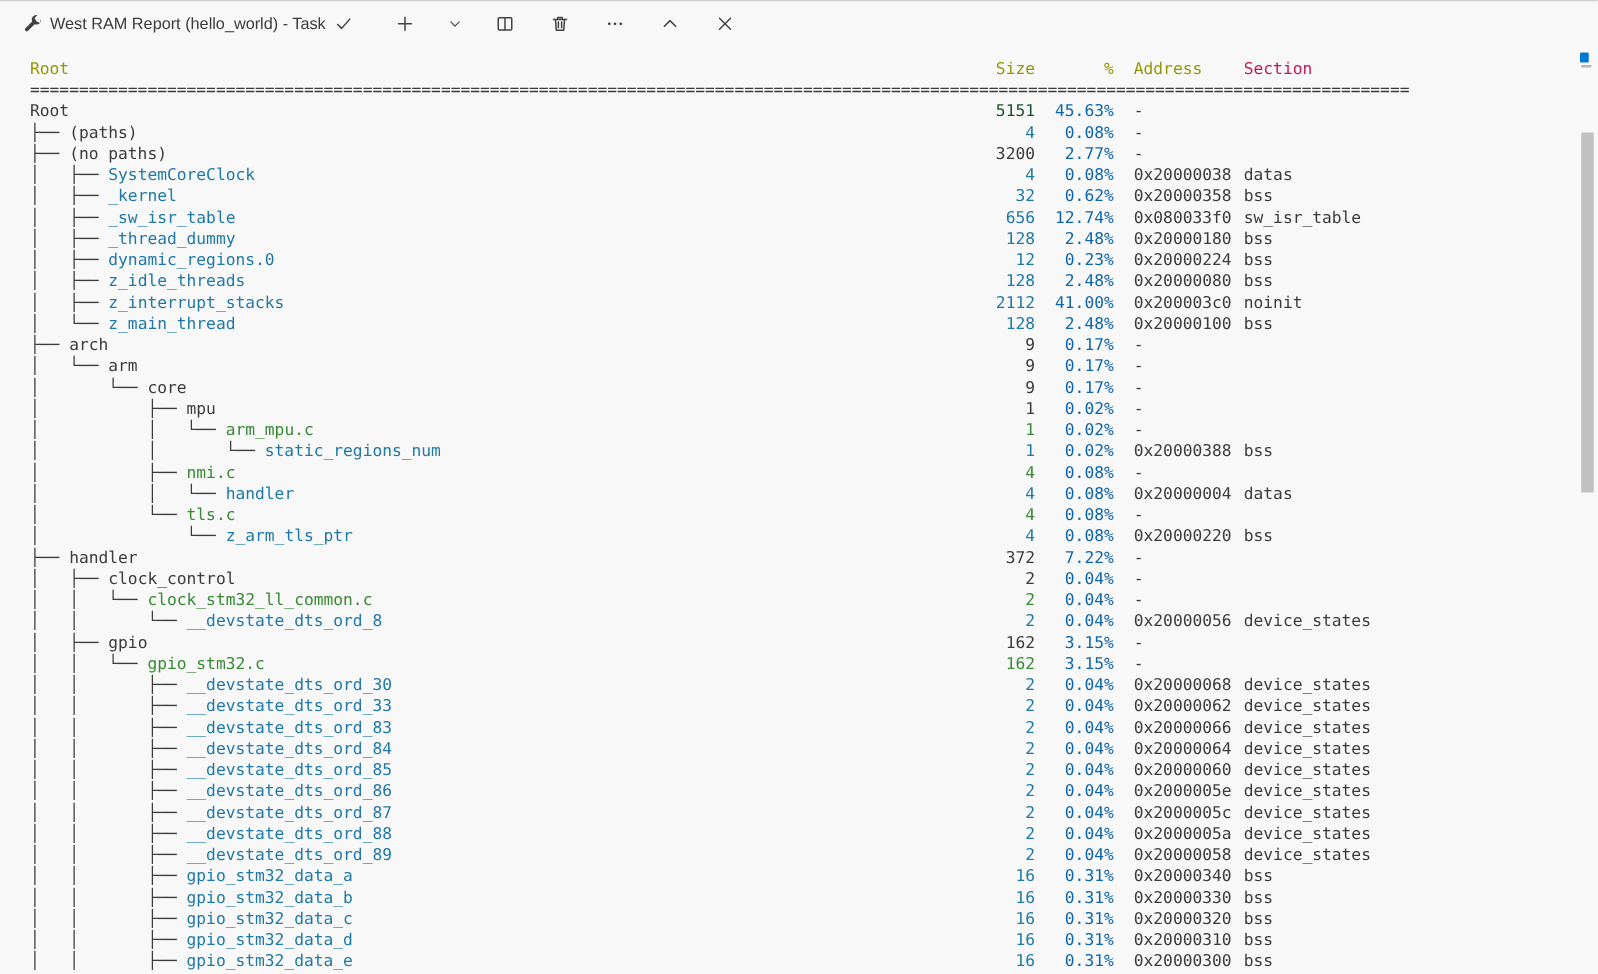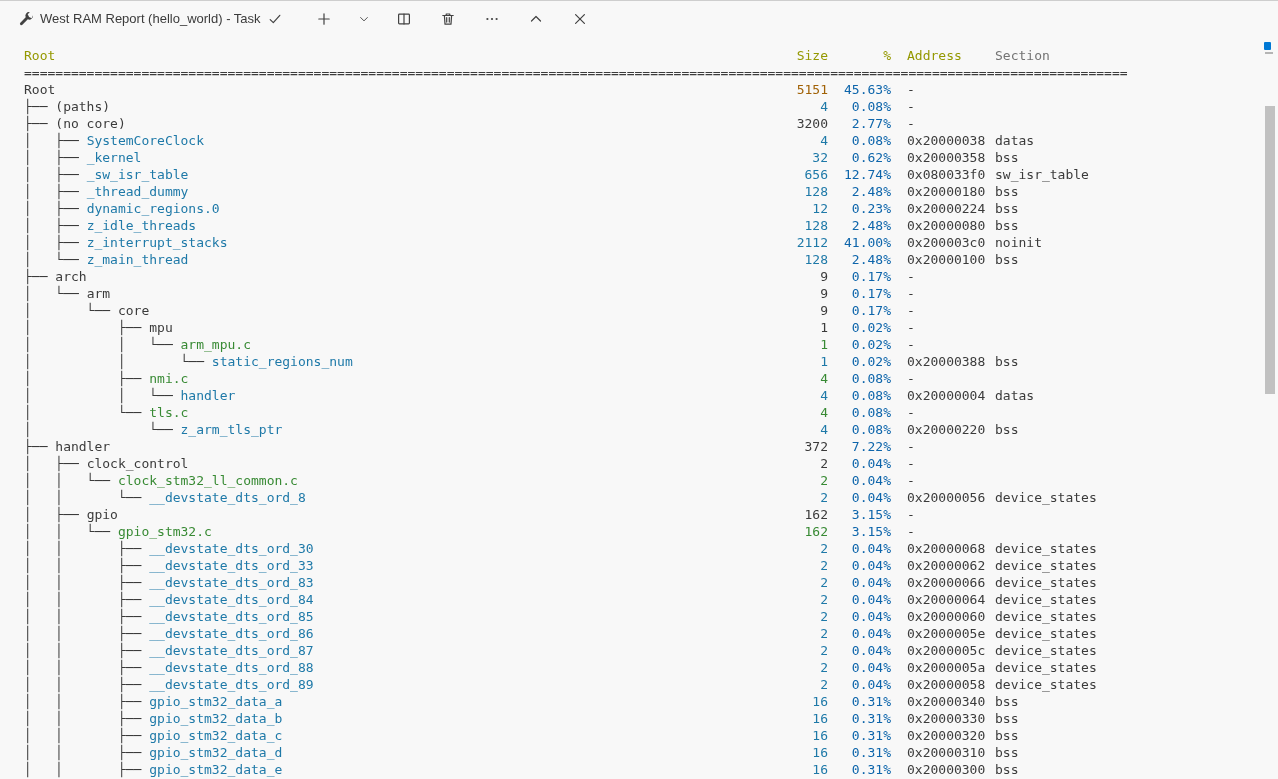--- a/index.html
+++ b/index.html
@@ -145,25 +145,25 @@
       <span>
         <svg width="16" height="16" viewBox="0 0 16 16">
             <path class="ico" d="M3.6 3.6l8.8 8.8M12.4 3.6l-8.8 8.8"></path>
           </svg>
       </span>
     </button>
   </div>
 </div>
 
 <div class="terminal" id="terminal">
-    <div class="row"><span style="color: rgb(148, 152, 0);">Root</span><span class="cell c-size" style="color: rgb(148, 152, 0);">Size</span><span class="cell c-pct" style="color: rgb(148, 152, 0);">%</span><span class="cell c-addr" style="color: rgb(148, 152, 0);">Address</span><span class="cell c-sect" style="color: #737373;">Section</span></div>
+    <div class="row"><span style="color: rgb(148, 152, 0);">Root</span><span class="cell c-size" style="color: rgb(148, 152, 0);">Size</span><span class="cell c-pct" style="color: rgb(148, 152, 0);">%</span><span class="cell c-addr" style="color: rgb(148, 152, 0);">Address</span><span class="cell c-sect" style="color: #be185d;">Section</span></div>
     <div class="row"><span style="color: rgb(59, 59, 59);">=============================================================================================================================================</span></div>
-    <div class="row"><span style="color: rgb(59, 59, 59);">Root</span><span class="cell c-size" style="color: #a16207;">5151</span><span class="cell c-pct" style="color: rgb(13, 101, 171);">45.63%</span><span class="cell c-addr" style="color: rgb(59, 59, 59);">-</span></div>
+    <div class="row"><span style="color: rgb(59, 59, 59);">Root</span><span class="cell c-size" style="color: #14532d;">5151</span><span class="cell c-pct" style="color: rgb(13, 101, 171);">45.63%</span><span class="cell c-addr" style="color: rgb(59, 59, 59);">-</span></div>
     <div class="row"><span style="color: rgb(59, 59, 59);">├── </span><span style="color: rgb(59, 59, 59);">(paths)</span><span class="cell c-size" style="color: rgb(30, 121, 168);">4</span><span class="cell c-pct" style="color: rgb(13, 101, 171);">0.08%</span><span class="cell c-addr" style="color: rgb(59, 59, 59);">-</span></div>
-    <div class="row"><span style="color: rgb(59, 59, 59);">├── </span><span style="color: rgb(59, 59, 59);">(no core)</span><span class="cell c-size" style="color: rgb(59, 59, 59);">3200</span><span class="cell c-pct" style="color: rgb(13, 101, 171);">2.77%</span><span class="cell c-addr" style="color: rgb(59, 59, 59);">-</span></div>
+    <div class="row"><span style="color: rgb(59, 59, 59);">├── </span><span style="color: rgb(59, 59, 59);">(no paths)</span><span class="cell c-size" style="color: rgb(59, 59, 59);">3200</span><span class="cell c-pct" style="color: rgb(13, 101, 171);">2.77%</span><span class="cell c-addr" style="color: rgb(59, 59, 59);">-</span></div>
     <div class="row"><span style="color: rgb(59, 59, 59);">│   ├── </span><span style="color: rgb(30, 121, 168);">SystemCoreClock</span><span class="cell c-size" style="color: rgb(30, 121, 168);">4</span><span class="cell c-pct" style="color: rgb(13, 101, 171);">0.08%</span><span class="cell c-addr" style="color: rgb(59, 59, 59);">0x20000038</span><span class="cell c-sect" style="color: rgb(59, 59, 59);">datas</span></div>
     <div class="row"><span style="color: rgb(59, 59, 59);">│   ├── </span><span style="color: rgb(30, 121, 168);">_kernel</span><span class="cell c-size" style="color: rgb(30, 121, 168);">32</span><span class="cell c-pct" style="color: rgb(13, 101, 171);">0.62%</span><span class="cell c-addr" style="color: rgb(59, 59, 59);">0x20000358</span><span class="cell c-sect" style="color: rgb(59, 59, 59);">bss</span></div>
     <div class="row"><span style="color: rgb(59, 59, 59);">│   ├── </span><span style="color: rgb(30, 121, 168);">_sw_isr_table</span><span class="cell c-size" style="color: rgb(30, 121, 168);">656</span><span class="cell c-pct" style="color: rgb(13, 101, 171);">12.74%</span><span class="cell c-addr" style="color: rgb(59, 59, 59);">0x080033f0</span><span class="cell c-sect" style="color: rgb(59, 59, 59);">sw_isr_table</span></div>
     <div class="row"><span style="color: rgb(59, 59, 59);">│   ├── </span><span style="color: rgb(30, 121, 168);">_thread_dummy</span><span class="cell c-size" style="color: rgb(30, 121, 168);">128</span><span class="cell c-pct" style="color: rgb(13, 101, 171);">2.48%</span><span class="cell c-addr" style="color: rgb(59, 59, 59);">0x20000180</span><span class="cell c-sect" style="color: rgb(59, 59, 59);">bss</span></div>
     <div class="row"><span style="color: rgb(59, 59, 59);">│   ├── </span><span style="color: rgb(30, 121, 168);">dynamic_regions.0</span><span class="cell c-size" style="color: rgb(30, 121, 168);">12</span><span class="cell c-pct" style="color: rgb(13, 101, 171);">0.23%</span><span class="cell c-addr" style="color: rgb(59, 59, 59);">0x20000224</span><span class="cell c-sect" style="color: rgb(59, 59, 59);">bss</span></div>
     <div class="row"><span style="color: rgb(59, 59, 59);">│   ├── </span><span style="color: rgb(30, 121, 168);">z_idle_threads</span><span class="cell c-size" style="color: rgb(30, 121, 168);">128</span><span class="cell c-pct" style="color: rgb(13, 101, 171);">2.48%</span><span class="cell c-addr" style="color: rgb(59, 59, 59);">0x20000080</span><span class="cell c-sect" style="color: rgb(59, 59, 59);">bss</span></div>
     <div class="row"><span style="color: rgb(59, 59, 59);">│   ├── </span><span style="color: rgb(30, 121, 168);">z_interrupt_stacks</span><span class="cell c-size" style="color: rgb(30, 121, 168);">2112</span><span class="cell c-pct" style="color: rgb(13, 101, 171);">41.00%</span><span class="cell c-addr" style="color: rgb(59, 59, 59);">0x200003c0</span><span class="cell c-sect" style="color: rgb(59, 59, 59);">noinit</span></div>
     <div class="row"><span style="color: rgb(59, 59, 59);">│   └── </span><span style="color: rgb(30, 121, 168);">z_main_thread</span><span class="cell c-size" style="color: rgb(30, 121, 168);">128</span><span class="cell c-pct" style="color: rgb(13, 101, 171);">2.48%</span><span class="cell c-addr" style="color: rgb(59, 59, 59);">0x20000100</span><span class="cell c-sect" style="color: rgb(59, 59, 59);">bss</span></div>
     <div class="row"><span style="color: rgb(59, 59, 59);">├── </span><span style="color: rgb(59, 59, 59);">arch</span><span class="cell c-size" style="color: rgb(59, 59, 59);">9</span><span class="cell c-pct" style="color: rgb(13, 101, 171);">0.17%</span><span class="cell c-addr" style="color: rgb(59, 59, 59);">-</span></div>
     <div class="row"><span style="color: rgb(59, 59, 59);">│   └── </span><span style="color: rgb(59, 59, 59);">arm</span><span class="cell c-size" style="color: rgb(59, 59, 59);">9</span><span class="cell c-pct" style="color: rgb(13, 101, 171);">0.17%</span><span class="cell c-addr" style="color: rgb(59, 59, 59);">-</span></div>

